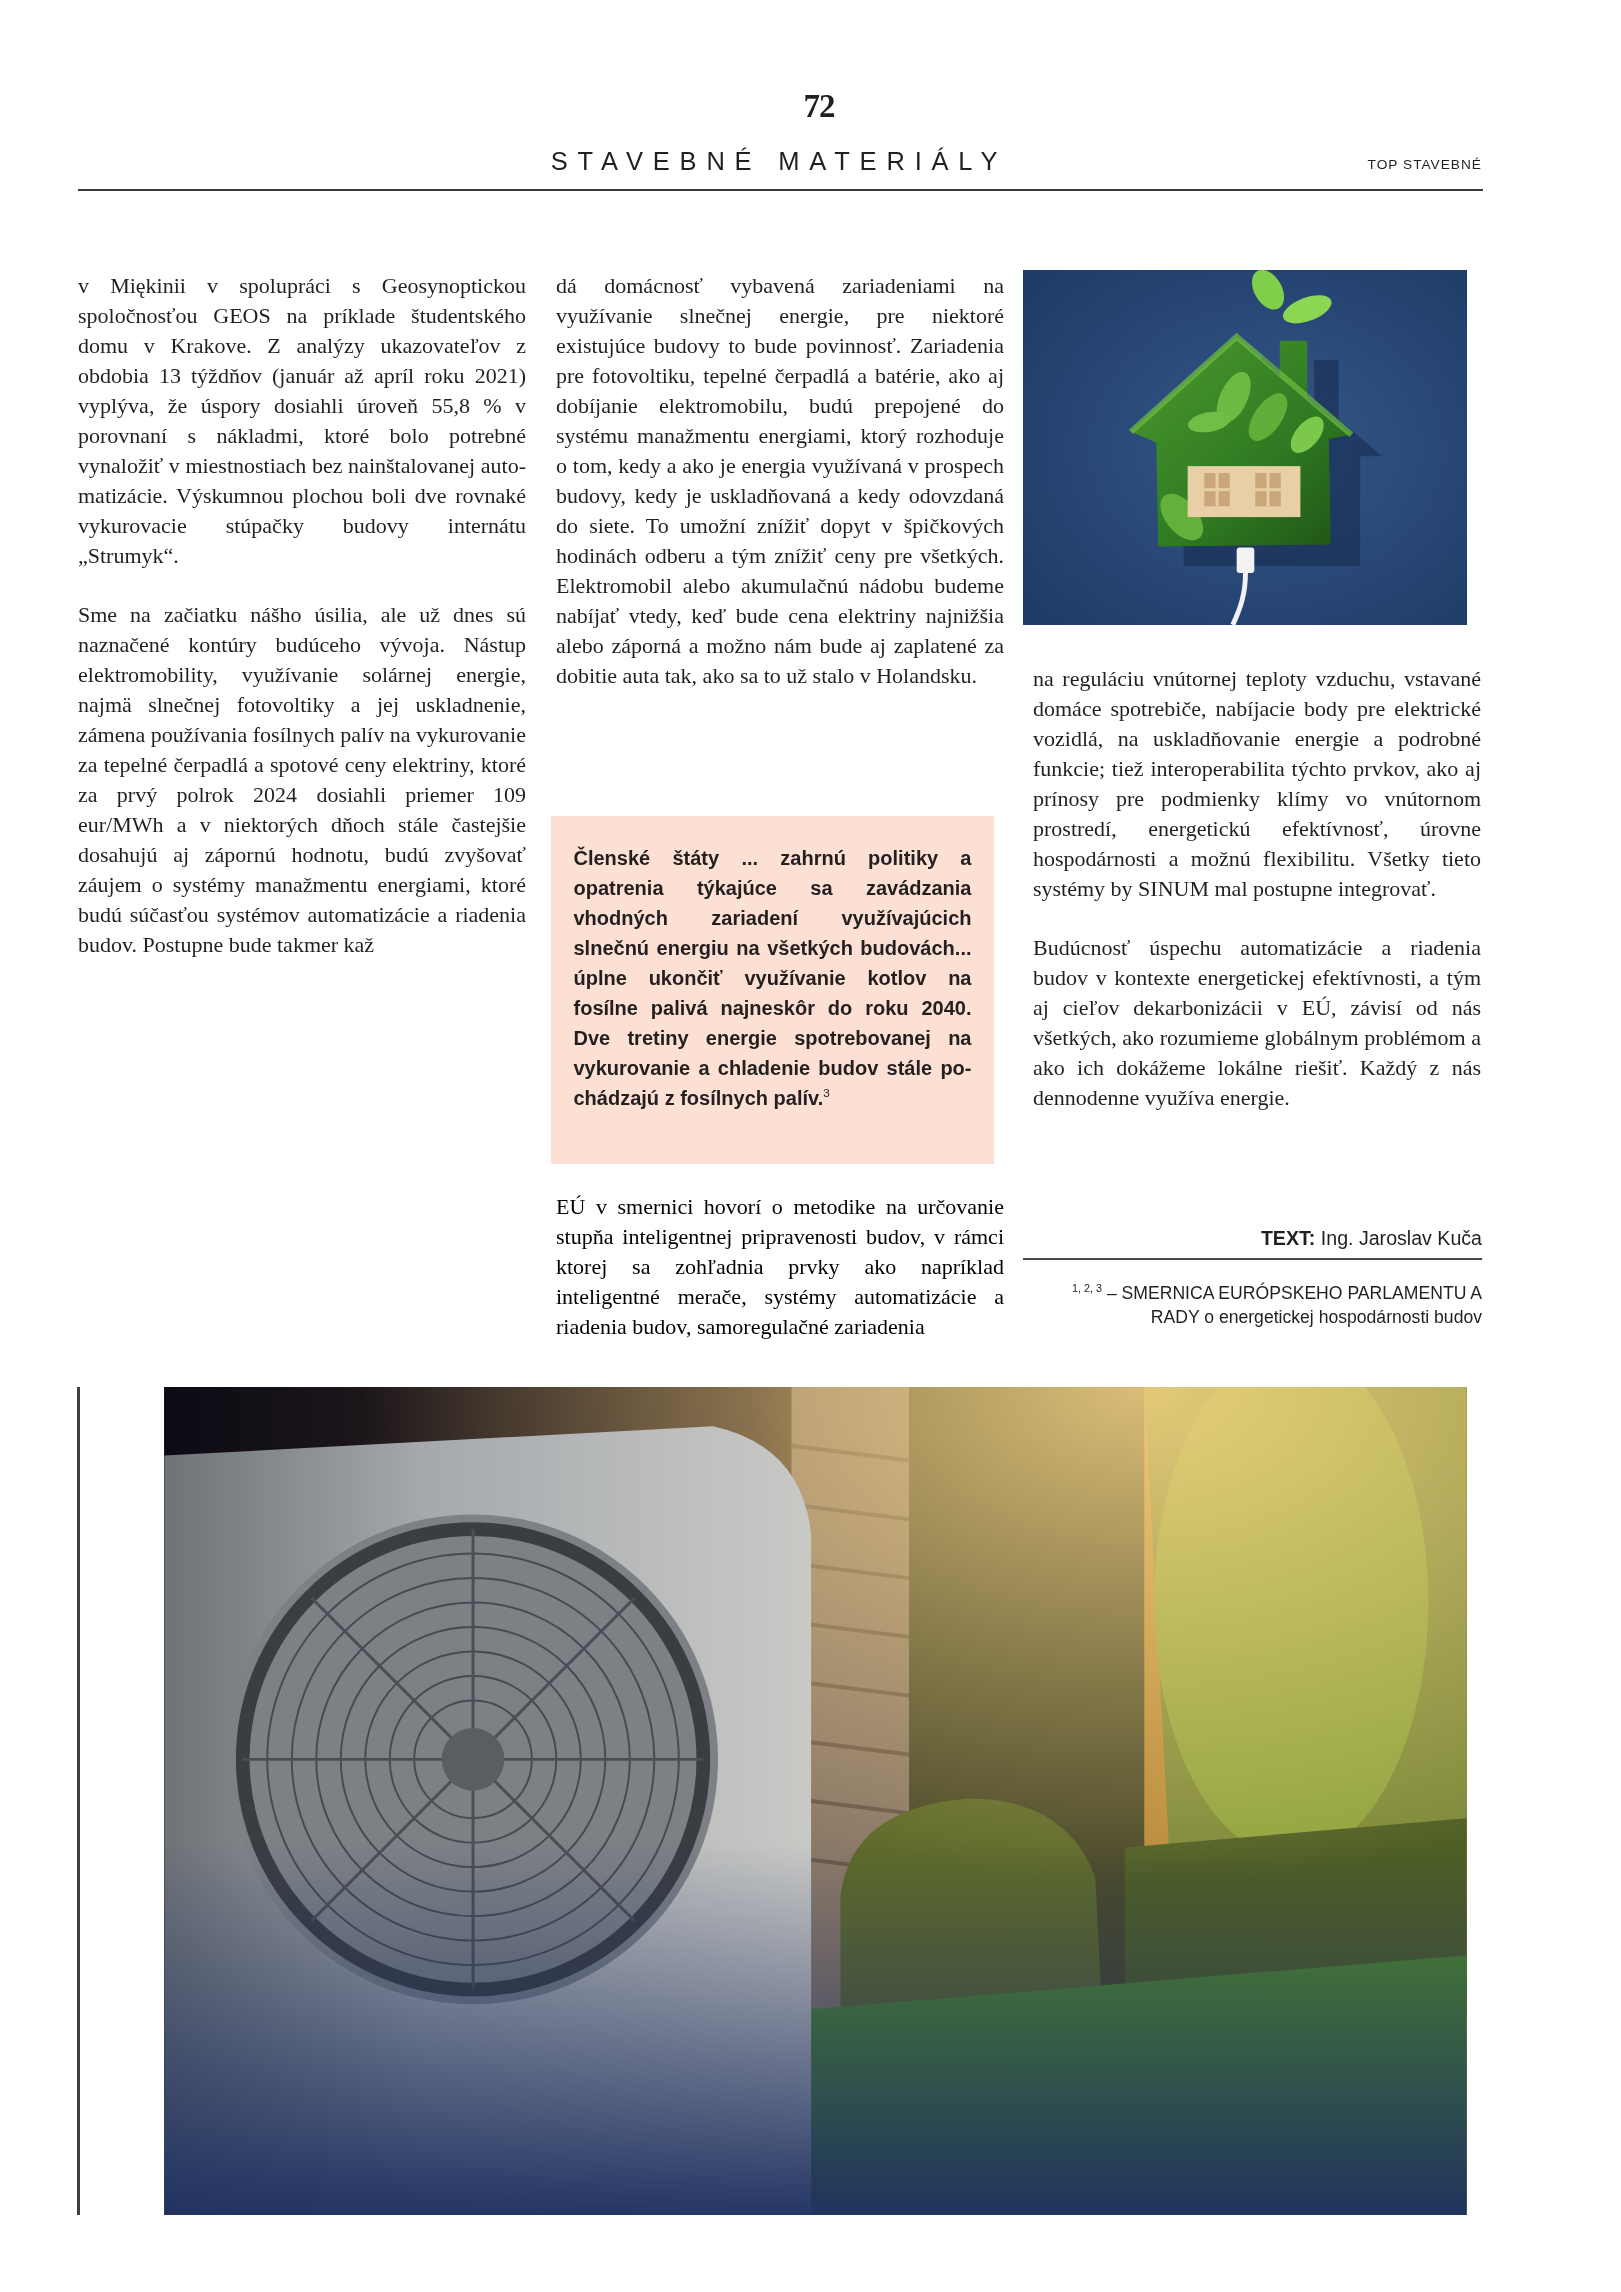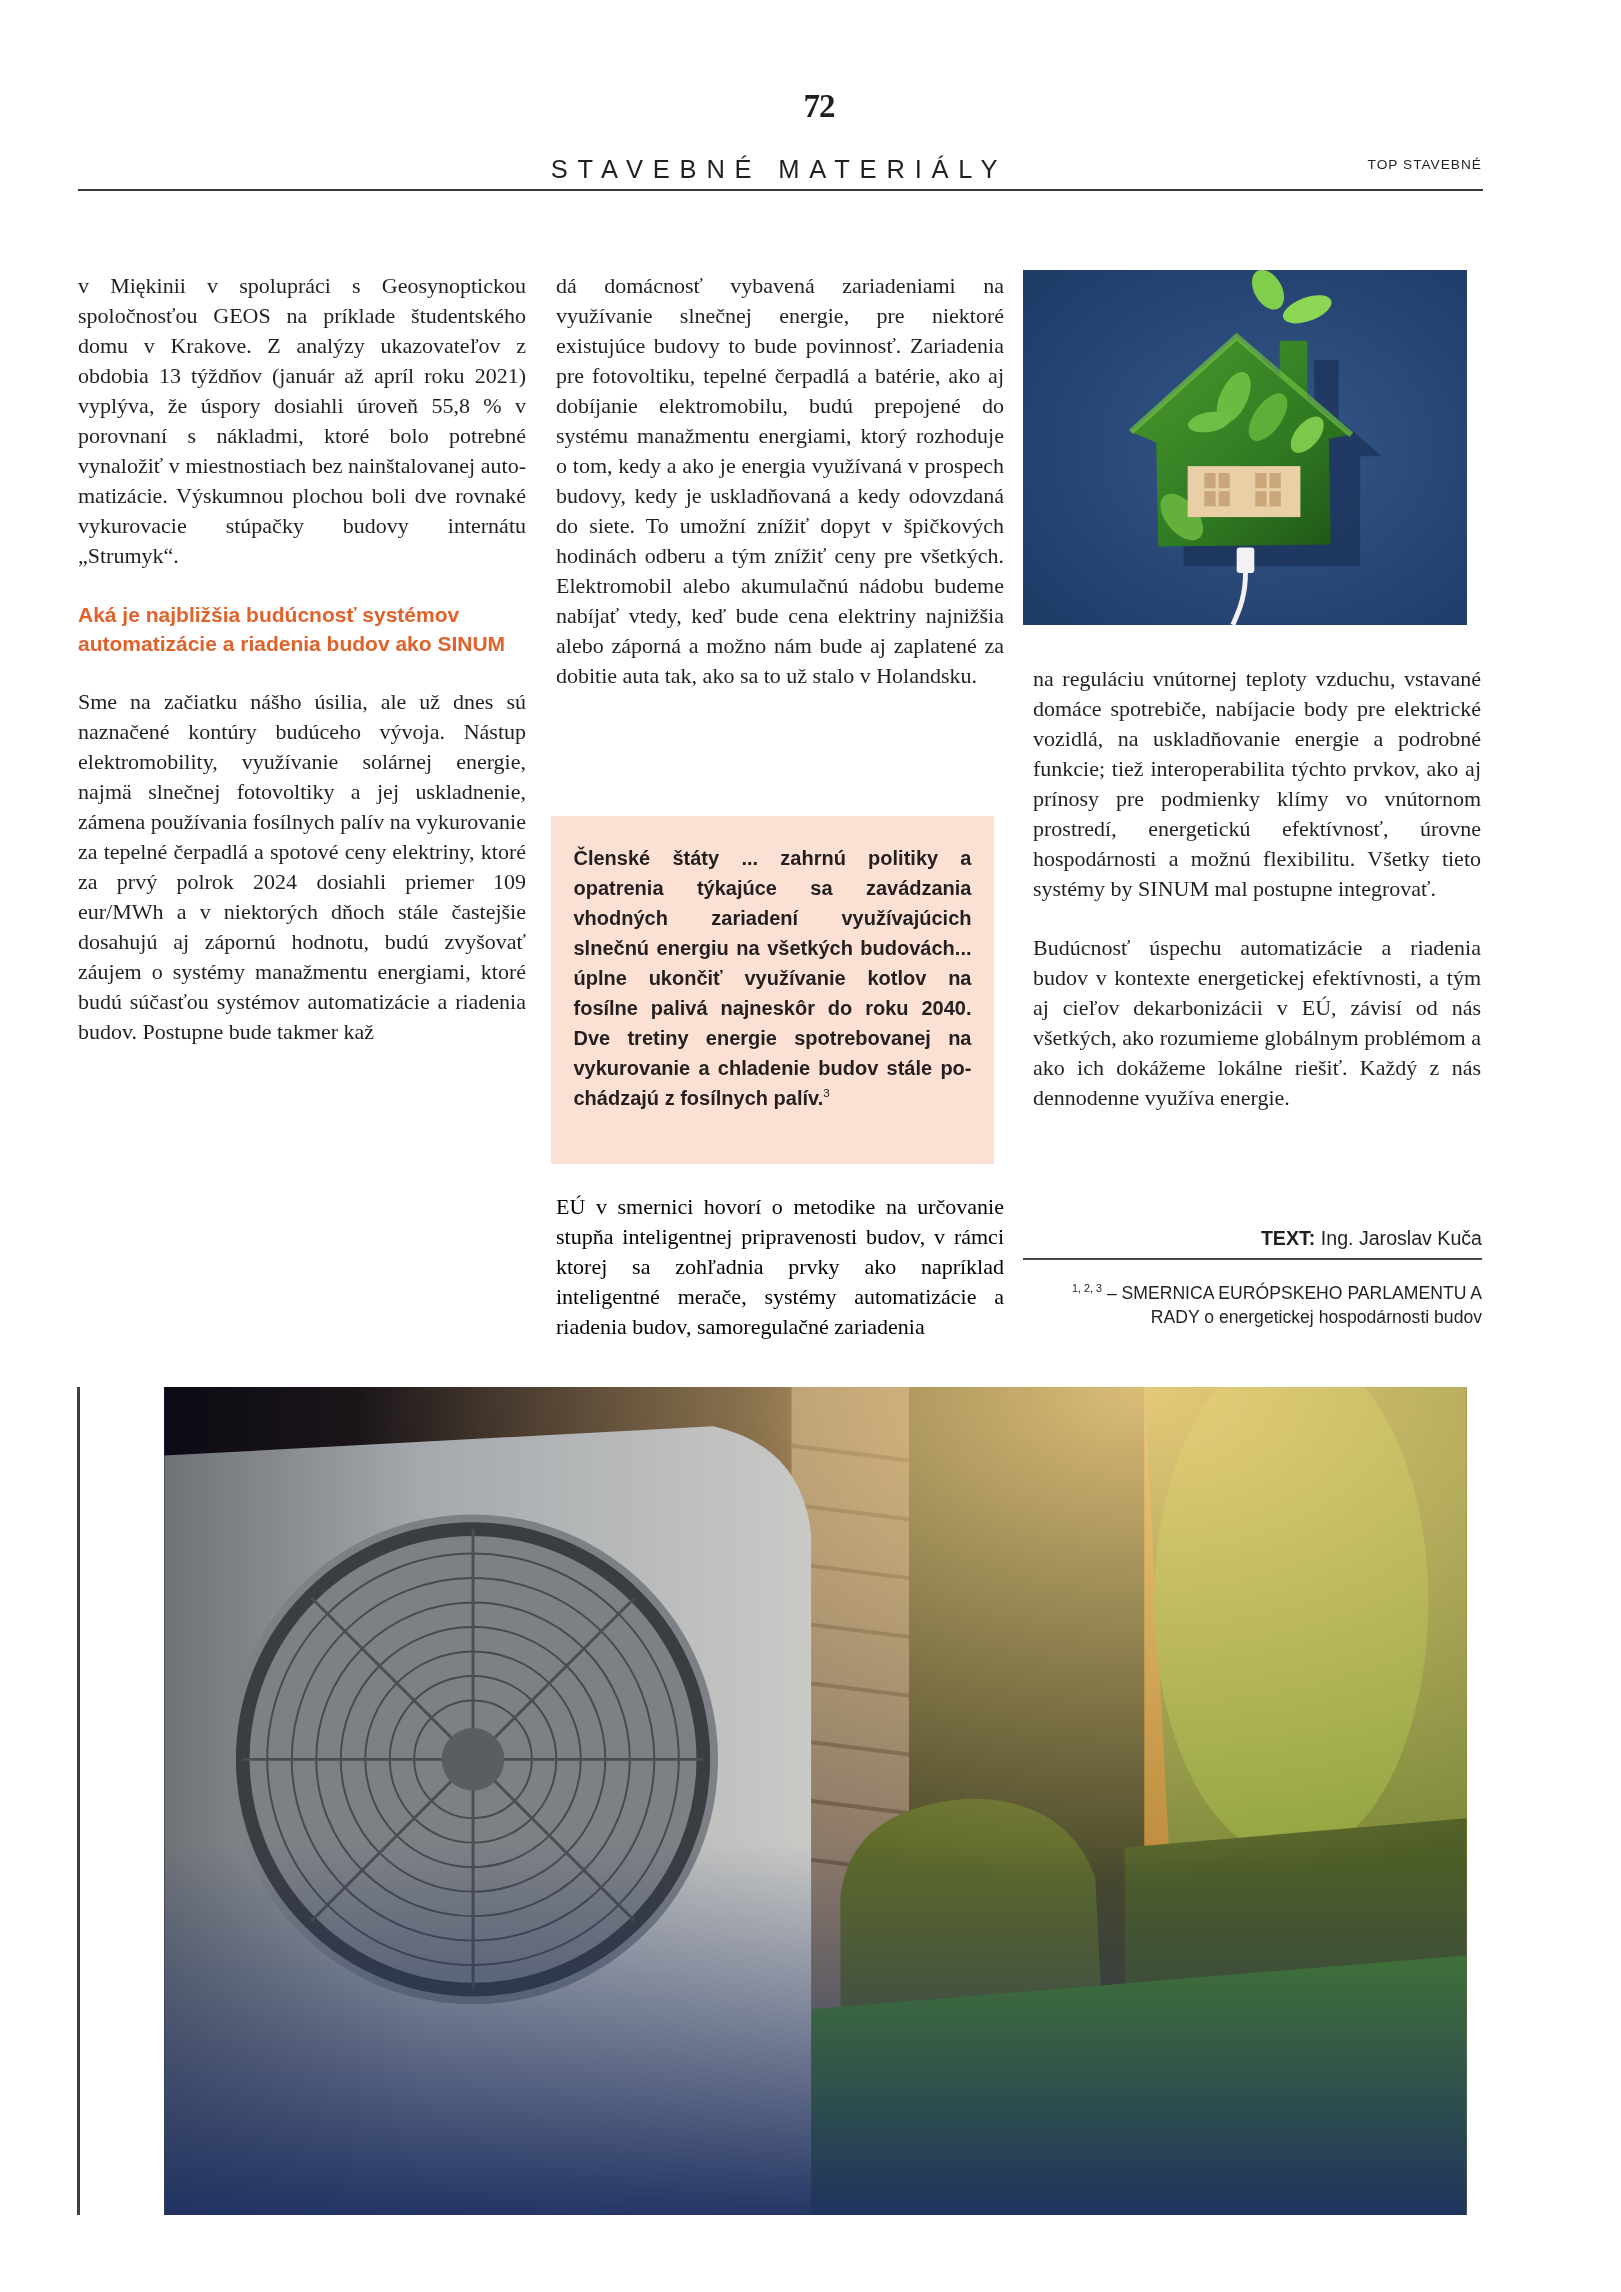--- a/index.html
+++ b/index.html
@@ -6,21 +6,21 @@
     body { width: 1621px; height: 2293px; position: relative; overflow: hidden; color: #231f20; }
 
     .page-number {
       position: absolute; left: 0; width: 1558px; top: 88px; text-align: center;
       font-family: "Liberation Serif", "DejaVu Serif", serif; font-weight: bold; font-size: 33px;
       letter-spacing: -1px; color: #231f20; margin-left: 40px;
     }
     .section-title {
       position: absolute; left: 0; width: 1558px; top: 147px; text-align: center;
       font-family: "Liberation Sans", "DejaVu Sans", sans-serif; font-size: 25.5px;
-      letter-spacing: 9.8px; color: #231f20; font-weight: normal; margin-top: 8px;
+      letter-spacing: 9.8px; color: #231f20; font-weight: normal;
     }
     .brand {
       position: absolute; right: 139px; top: 157px;
       font-family: "Liberation Sans", "DejaVu Sans", sans-serif; font-size: 13.7px; letter-spacing: 1px;
       color: #231f20;
     }
     .header-rule {
       position: absolute; left: 78px; width: 1405px; top: 189px; height: 2px; background: #3a3a3a;
     }
 
@@ -80,21 +80,20 @@
 </head>
 <body>
 
 <div class="page-number">72</div>
 <div class="section-title">STAVEBNÉ MATERIÁLY</div>
 <div class="brand">TOP STAVEBNÉ</div>
 <div class="header-rule"></div>
 
 <div class="col col1">
   <p>v Miękinii v spolupráci s Geosynoptickou spoločnosťou GEOS na príklade študent­ského domu v Krakove. Z analýzy ukazo­vateľov z obdobia 13 týždňov (január až apríl roku 2021) vyplýva, že úspory do­siahli úroveň 55,8 % v porovnaní s ná­kladmi, ktoré bolo potrebné vynaložiť v miestnostiach bez nainštalovanej auto­matizácie. Výskumnou plochou boli dve rovnaké vykurovacie stúpačky budovy internátu „Strumyk“.</p>
-  <h3 class="subhead">Aká je najbližšia budúcnosť systémov automatizácie a riadenia budov ako SINUM</h3>
   <p>Sme na začiatku nášho úsilia, ale už dnes sú naznačené kontúry budúceho vývoja. Nástup elektromobility, využívanie so­lárnej energie, najmä slnečnej fotovolti­ky a jej uskladnenie, zámena používania fosílnych palív na vykurovanie za tepel­né čerpadlá a spotové ceny elektriny, ktoré za prvý polrok 2024 dosiahli prie­mer 109 eur/MWh a v niektorých dňoch stále častejšie dosahujú aj zápornú hod­notu, budú zvyšovať záujem o systémy manažmentu energiami, ktoré budú sú­časťou systémov automatizácie a riade­nia budov. Postupne bude takmer kaž­</p>
 </div>
 
 <div class="col col2">
   <p>dá domácnosť vybavená zariadeniami na využívanie slnečnej energie, pre nie­ktoré existujúce budovy to bude povin­nosť. Zariadenia pre fotovoltiku, tepelné čerpadlá a batérie, ako aj dobíjanie elek­tromobilu, budú prepojené do systému manažmentu energiami, ktorý rozhodu­je o tom, kedy a ako je energia využívaná v prospech budovy, kedy je uskladňova­ná a kedy odovzdaná do siete. To umož­ní znížiť dopyt v špičkových hodinách odberu a tým znížiť ceny pre všetkých. Elektromobil alebo akumulačnú nádo­bu budeme nabíjať vtedy, keď bude cena elektriny najnižšia alebo záporná a mož­no nám bude aj zaplatené za dobitie auta tak, ako sa to už stalo v Holandsku.</p>
 </div>
 
 <div class="quote-box">
   <div class="quote-text"><span>Členské štáty ... zahrnú politiky a opatrenia týkajúce sa zavádza­nia vhodných zariadení využívajú­cich slnečnú energiu na všetkých budovách... úplne ukončiť využí­vanie kotlov na fosílne palivá naj­neskôr do roku 2040. Dve tretiny energie spotrebovanej na vykuro­vanie a chladenie budov stále po­chádzajú z fosílnych palív.</span><sup>3</sup></div>
 </div>

